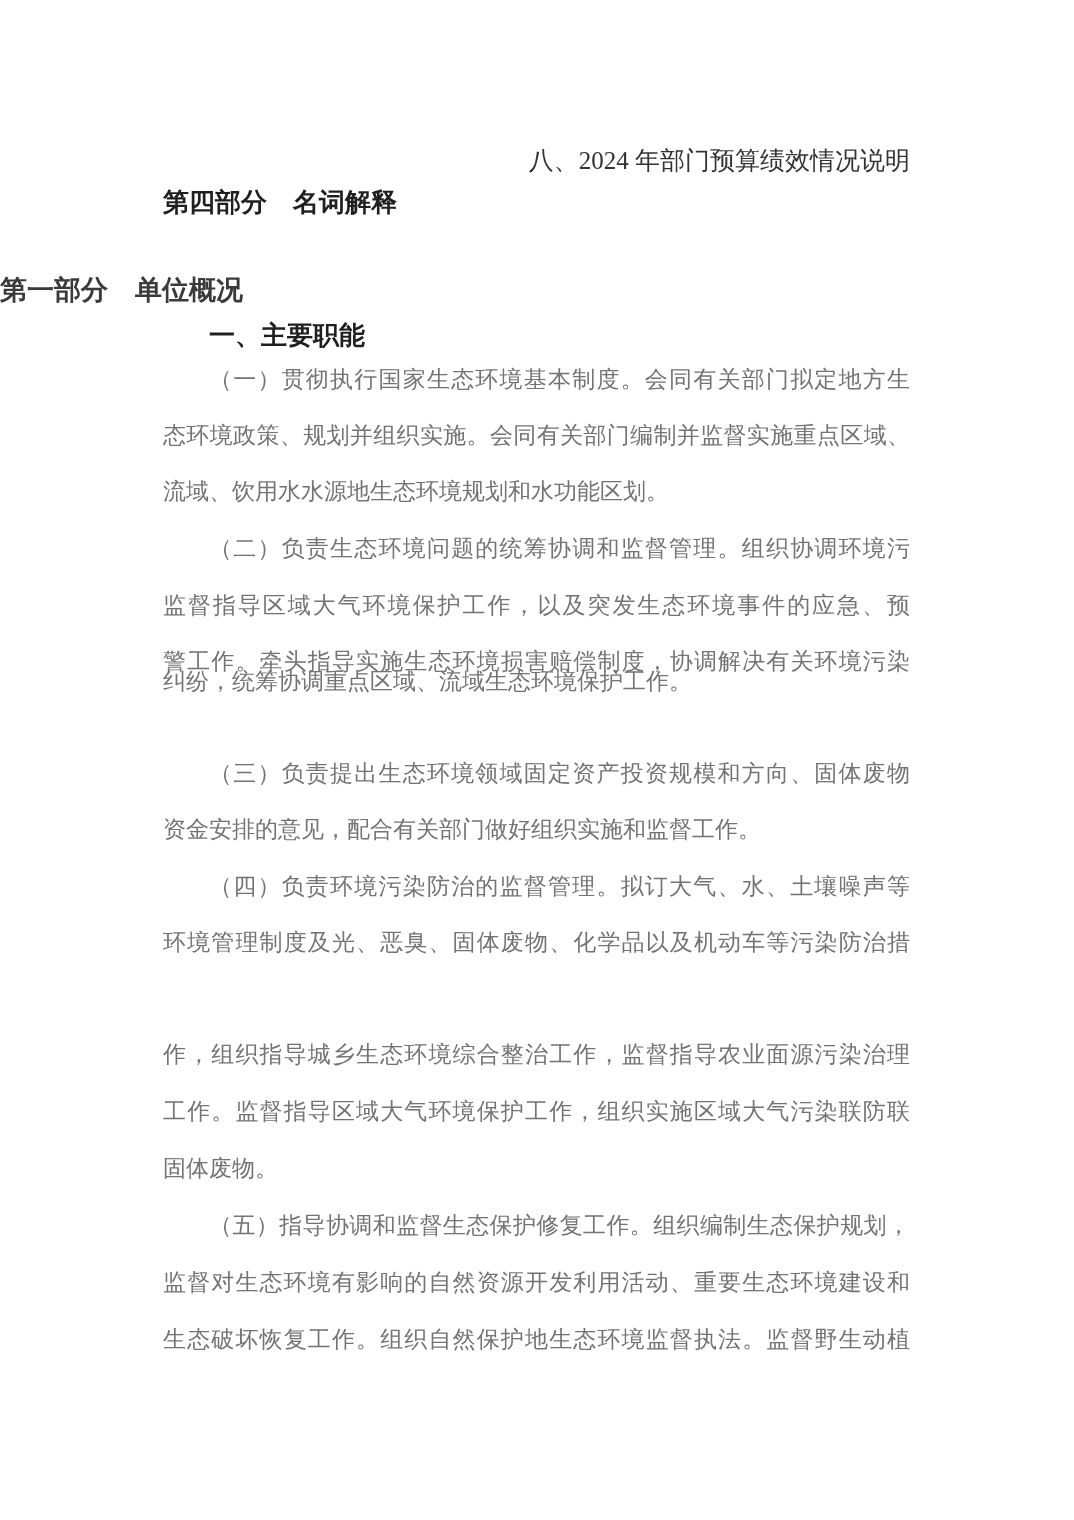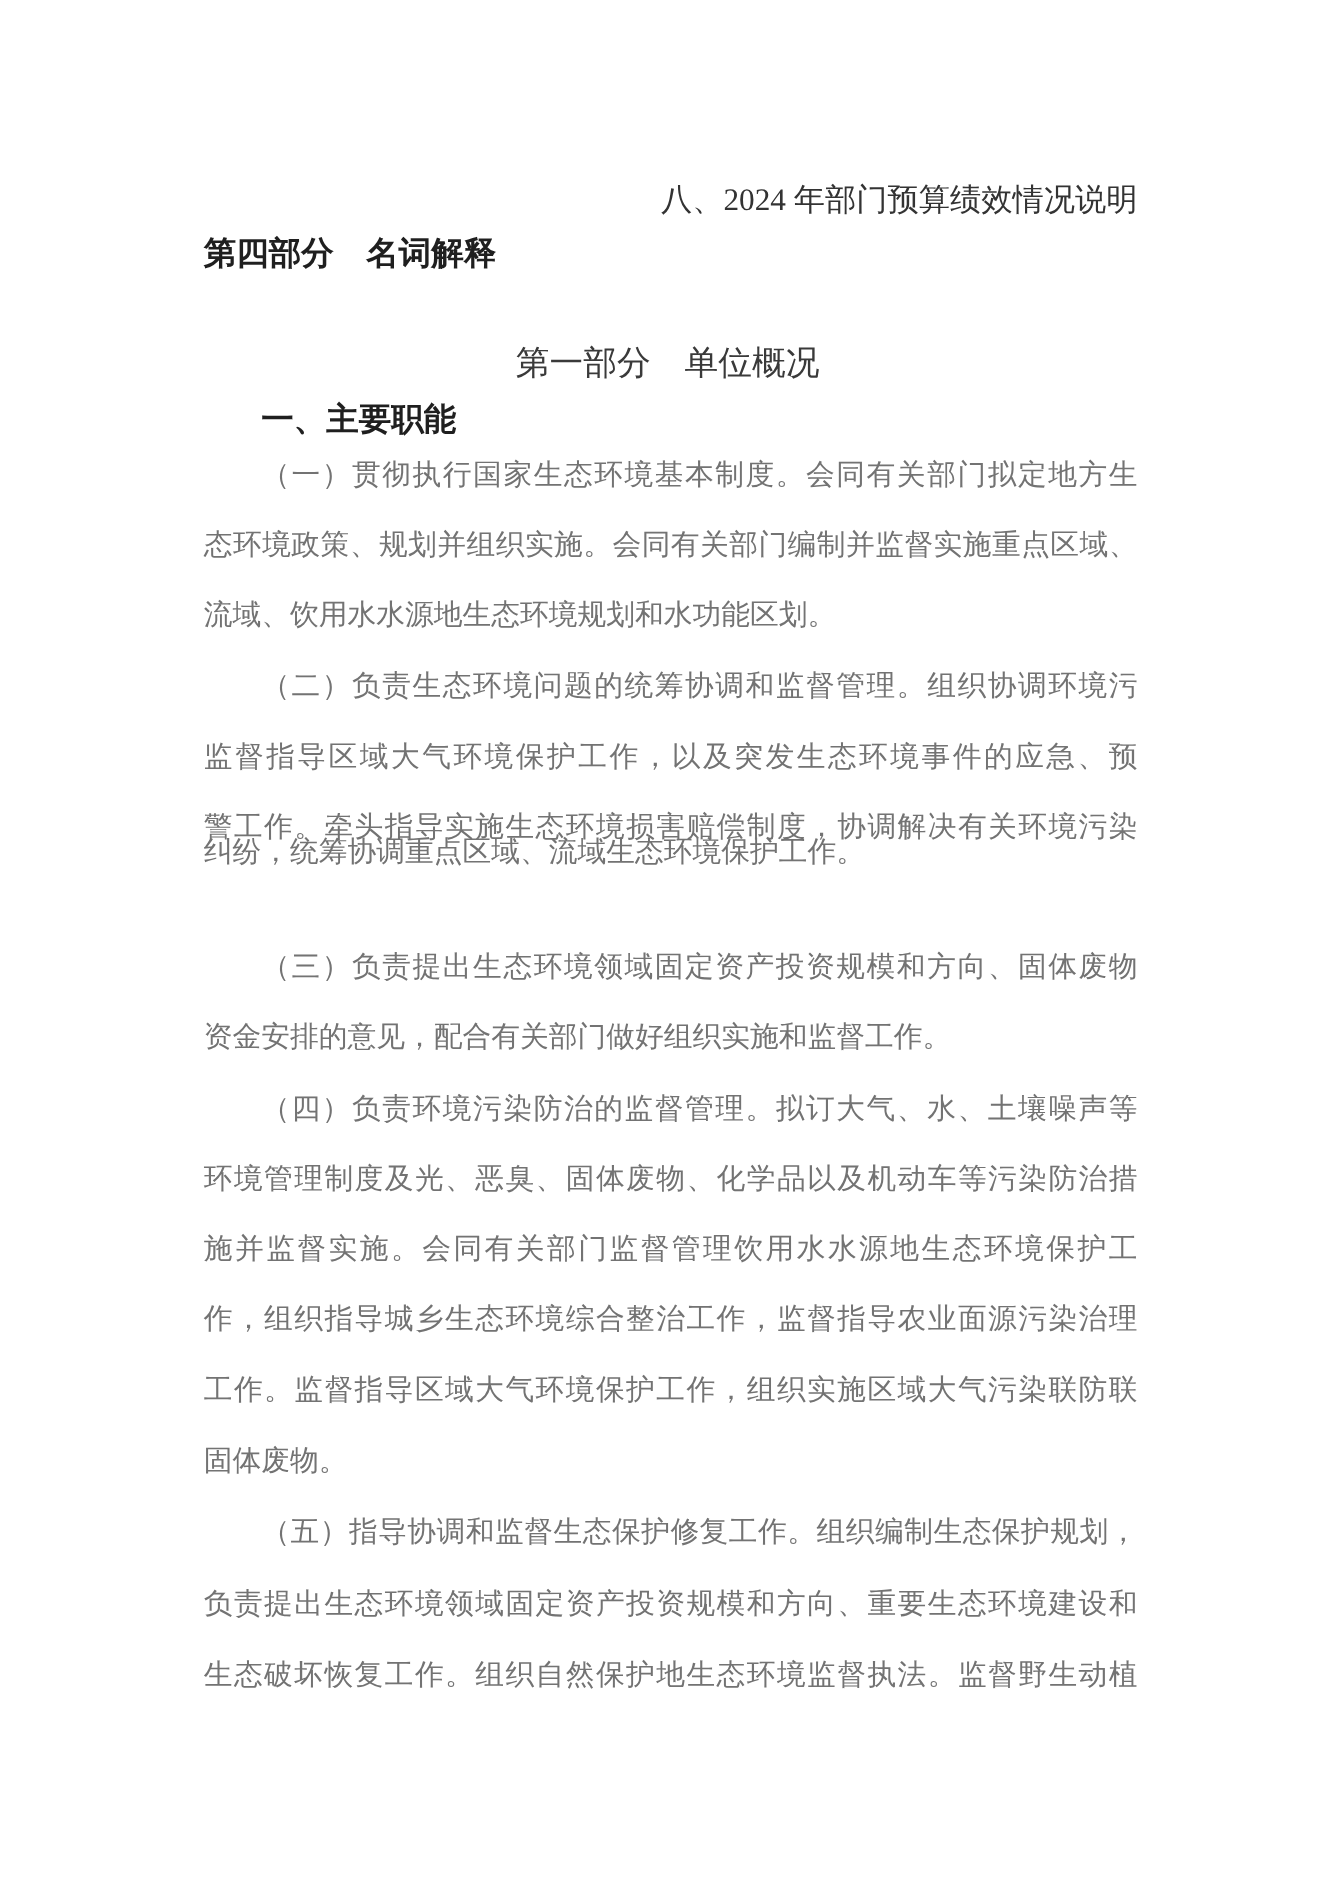--- a/index.html
+++ b/index.html
@@ -40,23 +40,22 @@
   }
   .fill {
     text-align: justify;
     text-align-last: justify;
   }
   .part-heading {
     position: absolute;
     left: 0;
     width: 1068px;
     margin: 0;
-    text-align: center;
     font-family: "Liberation Sans", "DejaVu Sans", sans-serif;
-    font-weight: normal;
+    font-weight: bold;
     font-size: 27px;
     line-height: 34px;
     color: #3a3a3a;
   }
 </style>
 </head>
 <body>
 
 <div class="page">
 
@@ -71,21 +70,20 @@
   <div class="line fill" style="top:421px">态环境政策、规划并组织实施。会同有关部门编制并监督实施重点区域、</div>
   <div class="line" style="top:477px">流域、饮用水水源地生态环境规划和水功能区划。</div>
   <div class="line fill indent" style="top:534px">（二）负责生态环境问题的统筹协调和监督管理。组织协调环境污</div>
   <div class="line fill" style="top:591px">监督指导区域大气环境保护工作，以及突发生态环境事件的应急、预</div>
   <div class="line fill" style="top:647px">警工作。牵头指导实施生态环境损害赔偿制度，协调解决有关环境污染</div>
   <div class="line" style="top:667px">纠纷，统筹协调重点区域、流域生态环境保护工作。</div>
   <div class="line fill indent" style="top:759px">（三）负责提出生态环境领域固定资产投资规模和方向、固体废物</div>
   <div class="line" style="top:815px">资金安排的意见，配合有关部门做好组织实施和监督工作。</div>
   <div class="line fill indent" style="top:872px">（四）负责环境污染防治的监督管理。拟订大气、水、土壤噪声等</div>
   <div class="line fill" style="top:928px">环境管理制度及光、恶臭、固体废物、化学品以及机动车等污染防治措</div>
-  <div class="line fill" style="top:984px">施并监督实施。会同有关部门监督管理饮用水水源地生态环境保护工</div>
   <div class="line fill" style="top:1040px">作，组织指导城乡生态环境综合整治工作，监督指导农业面源污染治理</div>
   <div class="line fill" style="top:1097px">工作。监督指导区域大气环境保护工作，组织实施区域大气污染联防联</div>
   <div class="line" style="top:1154px">固体废物。</div>
   <div class="line fill indent" style="top:1211px">（五）指导协调和监督生态保护修复工作。组织编制生态保护规划，</div>
-  <div class="line fill" style="top:1268px">负责提出生态环境领域固定资产投资规模和方向、重要生态环境建设和</div>
+  <div class="line fill" style="top:1268px">监督对生态环境有影响的自然资源开发利用活动、重要生态环境建设和</div>
   <div class="line fill" style="top:1325px">生态破坏恢复工作。组织自然保护地生态环境监督执法。监督野生动植</div>
 
 </div>
 
 </body></html>

